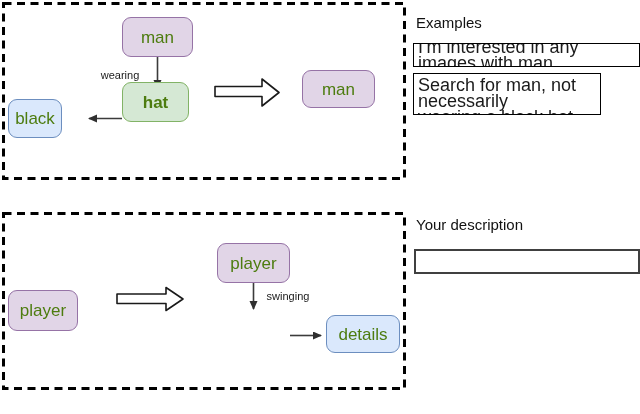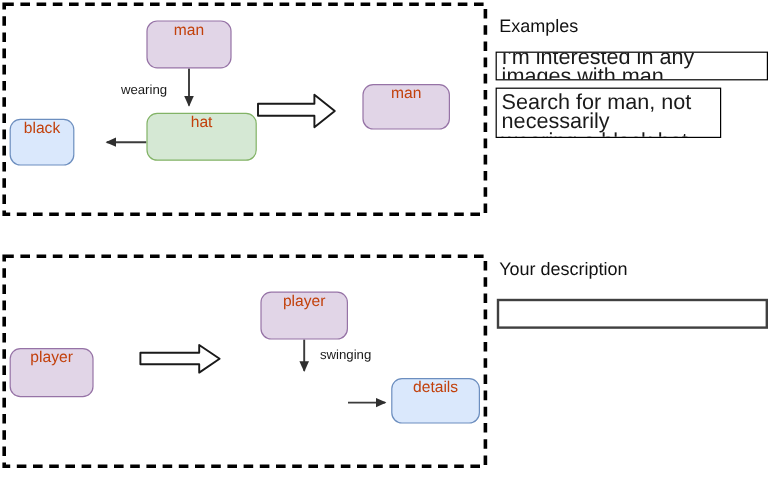--- a/index.html
+++ b/index.html
@@ -27,25 +27,25 @@
   .panel {
     position: absolute;
     background: transparent;
   }
   .node {
     position: absolute;
     box-sizing: border-box;
     border-radius: 9px;
     border: 1px solid;
     display: flex;
-    align-items: flex-start;
+    align-items: center;
     justify-content: center;
-    font-size: 13px;
+    font-size: 17px;
     line-height: 1;
-    color: #c2410c;
+    color: #4d7c0f;
   }
   .node.purple { background: #e1d5e7; border-color: #9673a6; }
   .node.green  { background: #d5e8d4; border-color: #82b366; }
   .node.blue   { background: #dae8fc; border-color: #6c8ebf; }
   .edge-label {
     position: absolute;
     font-size: 11px;
     line-height: 1.1;
     color: #1a1a1a;
     text-align: center;
@@ -113,21 +113,21 @@
 
     <path d="M117,294 L166,294 L166,287.5 L183,299 L166,310.5 L166,303.5 L117,303.5 Z" fill="#ffffff" stroke="#1a1a1a" stroke-width="1.6" stroke-linejoin="round"></path>
   </svg>
 
   <div class="node purple" style="left:122px; top:17px; width:71px; height:40px;">
     <span>man</span>
   </div>
 
   <div class="edge-label" style="left:90px; top:69px; width:60px;">wearing</div>
 
-  <div class="node green" style="left:122px; top:94px; width:92px; height:40px;">
+  <div class="node green" style="left:122px; top:82px; width:67px; height:40px;font-weight:bold;">
     <span>hat</span>
   </div>
 
   <div class="node blue" style="left:8px; top:99px; width:54px; height:39px;">
     <span>black</span>
   </div>
 
   <div class="node purple" style="left:302px; top:70px; width:73px; height:38px;">
     <span>man</span>
   </div>

